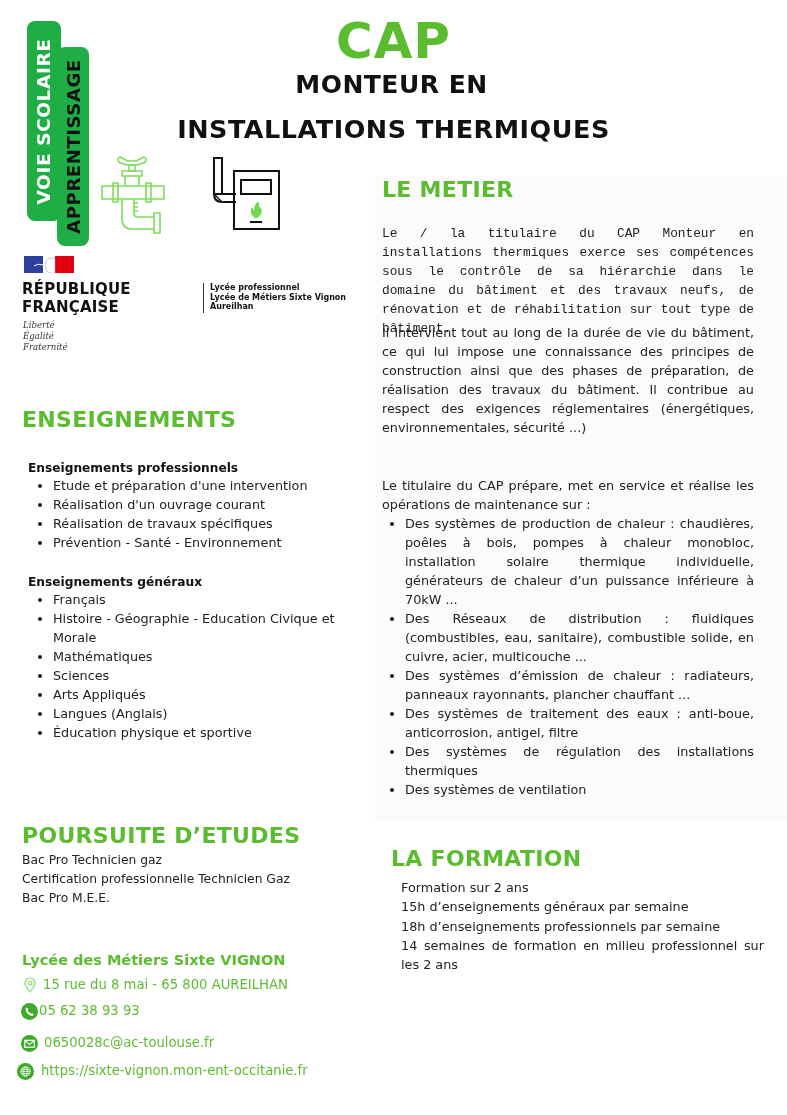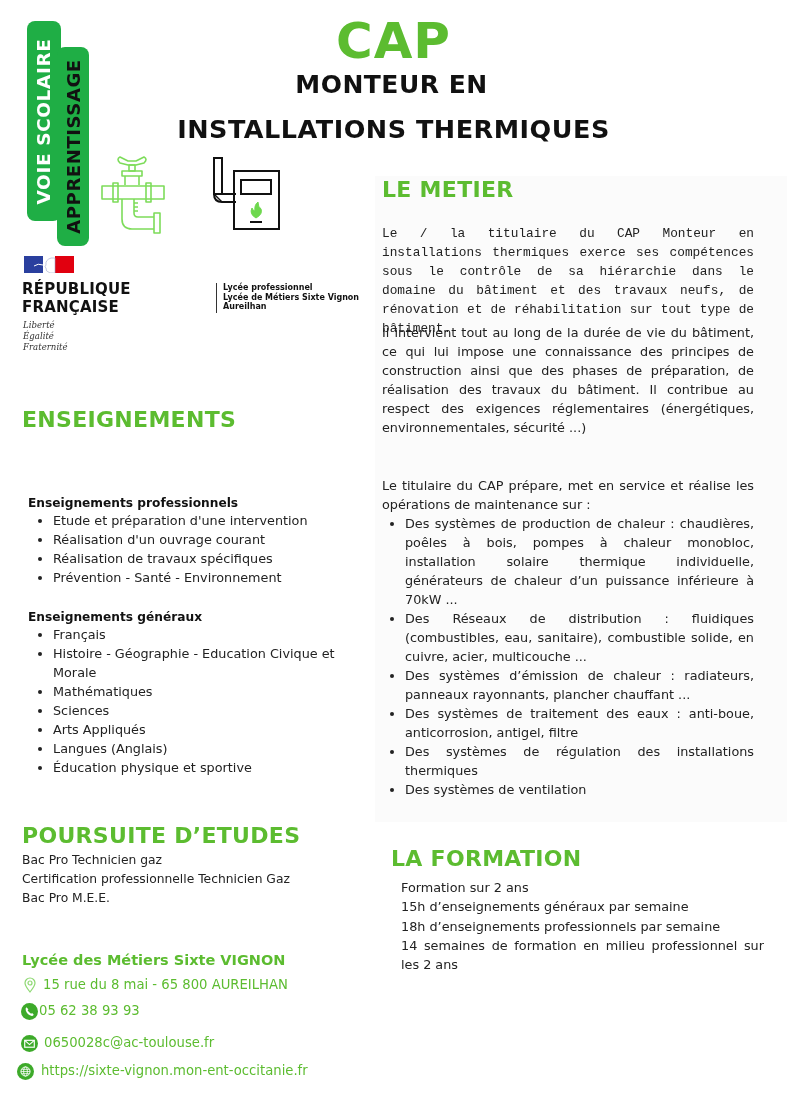--- a/index.html
+++ b/index.html
@@ -23,28 +23,28 @@
   .badge-appr span { color: #111; font-size: 18px; }
 
   
   .icon-valve { left: 100px; top: 155px; width: 66px; height: 80px; }
   .icon-boiler { left: 212px; top: 156px; width: 70px; height: 75px; }
 
   
   .flag { left: 24px; top: 256px; width: 50px; height: 17px; }
   .rf-name { left: 22px; top: 280px; font-family: "DejaVu Sans", sans-serif; font-weight: bold; font-size: 15px; line-height: 18px; color: #111; letter-spacing: 0.2px; }
   .rf-motto { left: 23px; top: 320px; font-family: "DejaVu Serif", serif; font-style: italic; font-size: 8.6px; line-height: 11px; color: #333; }
-  .lycee-block { left: 203px; top: 283px; border-left: 1px solid #333; padding-left: 6px; font-size: 8px; font-weight: bold; line-height: 9.5px; color: #111; height: 30px; margin-left: 13px; }
+  .lycee-block { left: 203px; top: 283px; border-left: 1px solid #333; padding-left: 6px; font-size: 8px; font-weight: bold; line-height: 9.5px; color: #111; height: 30px; }
 
   
   .h-green { font-family: "DejaVu Sans", sans-serif; font-weight: bold; color: #5cbc30; font-size: 22px; letter-spacing: 0.3px; line-height: 28px; }
 
   
   .left-col { left: 22px; width: 345px; }
-  .subhead { font-weight: bold; font-size: 12.2px; color: #111; line-height: 16px; margin-left: 6px; margin-top: 35px; }
+  .subhead { font-weight: bold; font-size: 12.2px; color: #111; line-height: 16px; margin-left: 6px; }
   ul.blist { list-style: none; margin-left: 14px; }
   ul.blist li { position: relative; padding-left: 17px; font-size: 12.8px; line-height: 19px; color: #222; }
   ul.blist li::before { content: ""; position: absolute; left: 2px; top: 8px; width: 4px; height: 4px; border-radius: 50%; background: #222; }
 
   .plain-lines div { font-size: 12.3px; line-height: 19px; color: #222; }
 
   .contact-title { font-weight: bold; font-size: 14.5px; color: #5cbc30; line-height: 20px; }
   .contact-row { display: flex; align-items: center; color: #5cbc30; font-size: 13.2px; line-height: 20px; }
   .contact-row .ic { width: 16px; height: 16px; margin-right: 5px; flex: none; }
 

